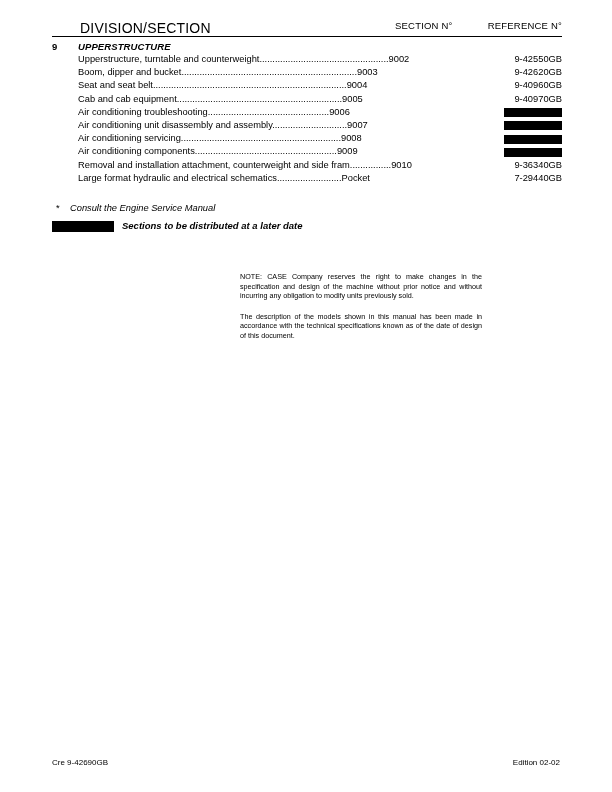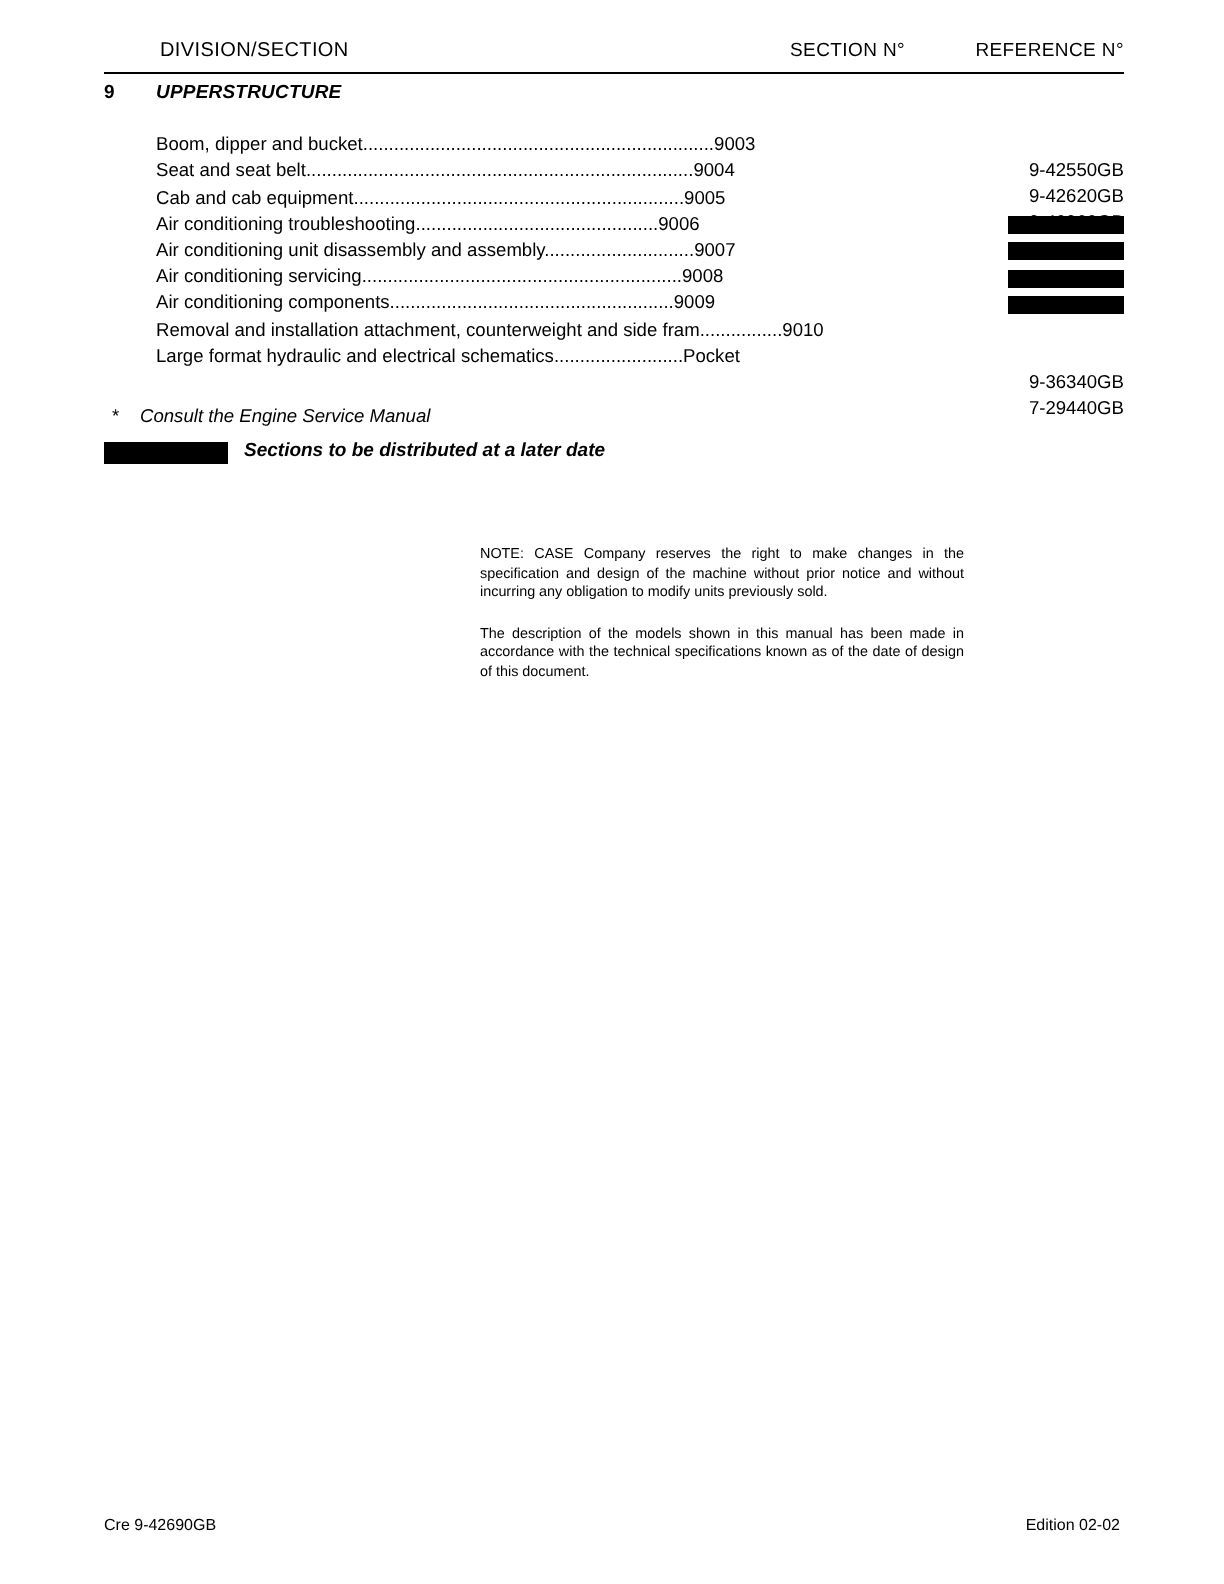--- a/index.html
+++ b/index.html
@@ -26,21 +26,21 @@
     position: absolute;
     left: 52px;
     top: 20px;
     width: 510px;
     height: 18px;
   }
   .header .h-left {
     position: absolute;
     left: 0;
     top: 0;
-    font-size: 10px;
+    font-size: 14px;
     letter-spacing: 0.2px;
     padding-left: 28px;
   }
   .header .h-mid {
     position: absolute;
     left: 332px;
     top: 0;
     font-size: 9.5px;
     letter-spacing: 0.2px;
     margin-left: 11px;
@@ -102,21 +102,20 @@
     top: 0;
     width: 362px;
     overflow: hidden;
   }
   .toc-row .ref {
     position: absolute;
     right: 0;
     top: 0;
     text-align: right;
     font-size: 9.3px;
-    margin-top: 26px;
   }
   .blackbar {
     position: absolute;
     right: 0;
     top: 1.5px;
     width: 58px;
     height: 9px;
     background: #000000;
   }
 
@@ -208,20 +207,21 @@
   <div class="header-rule"></div>
 
   <div class="division">
     <span class="num">9</span>
     <span class="title">UPPERSTRUCTURE</span>
   </div>
 
   <div class="toc">
 
     <div class="toc-row">
+      <span class="entry"><span>Upperstructure, turntable and counterweight</span><span>..................................................</span><span>9002</span></span>
       <span class="ref">9-42550GB</span>
     </div>
 
     <div class="toc-row">
       <span class="entry"><span>Boom, dipper and bucket</span><span>....................................................................</span><span>9003</span></span>
       <span class="ref">9-42620GB</span>
     </div>
 
     <div class="toc-row">
       <span class="entry"><span>Seat and seat belt</span><span>...........................................................................</span><span>9004</span></span>

